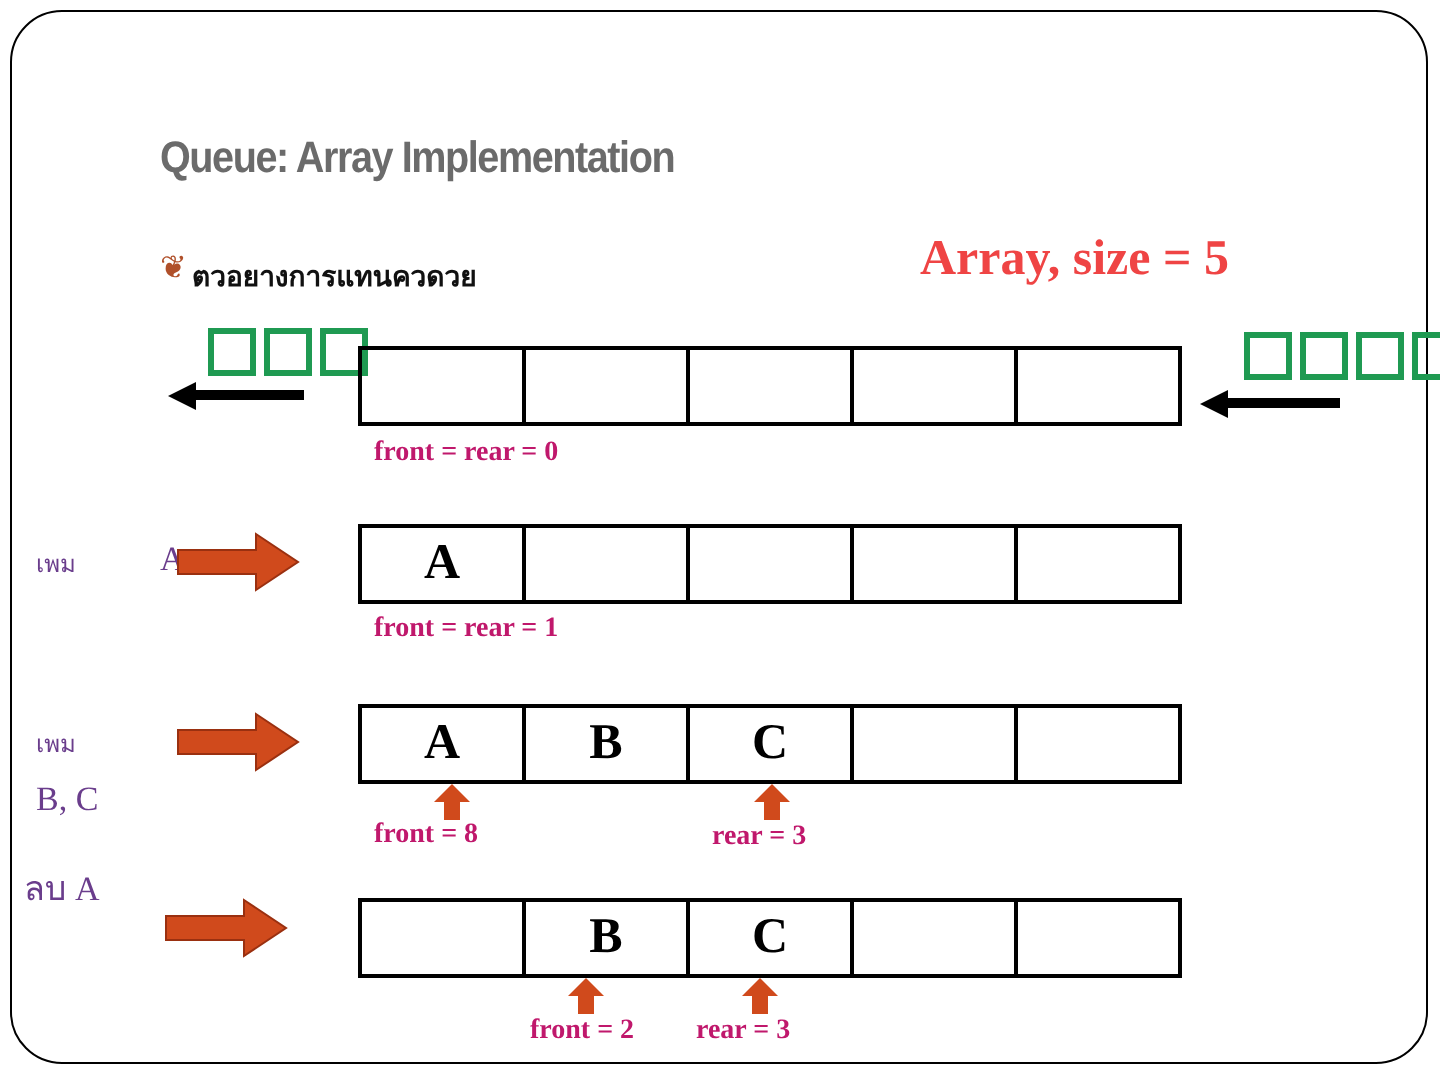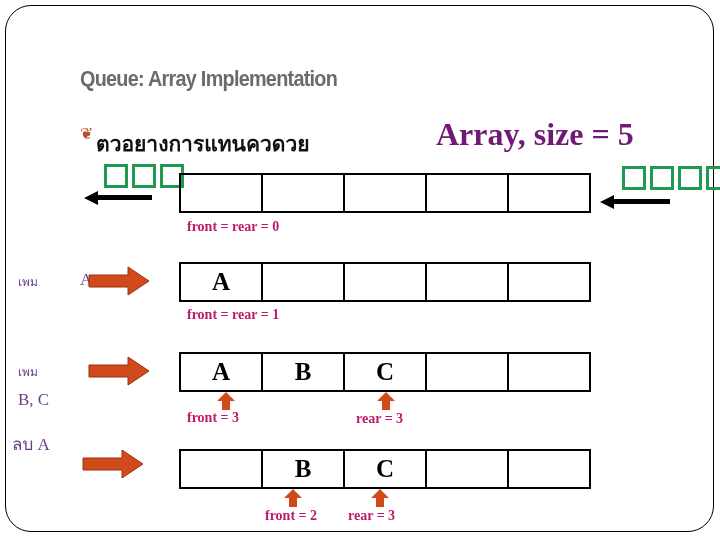--- a/index.html
+++ b/index.html
@@ -1,21 +1,21 @@
 <!DOCTYPE html>
 <html><head>
 <meta charset="utf-8">
 <style>
   html, body { margin: 0; padding: 0; background: #ffffff; }
   body { width: 720px; height: 540px; position: relative; overflow: hidden; font-family: "Liberation Serif", serif; }
   .frame { position: absolute; left: 5px; top: 5px; width: 709px; height: 527px; border: 1.5px solid #000; border-radius: 26px; box-sizing: border-box; }
   .title { position: absolute; left: 80px; top: 66px; font-family: "Liberation Sans", sans-serif; font-size: 22px; color: #6b6b6b; letter-spacing: -0.8px; transform: scaleX(0.9); transform-origin: left center; font-weight: bold; }
   .bullet { position: absolute; left: 80px; top: 124px; font-size: 16px; color: #b0502a; font-family: "DejaVu Sans", sans-serif; }
-  .thai-line { position: absolute; left: 96px; top: 127px; font-family: "DejaVu Sans", sans-serif; font-size: 21px; color: #111; font-weight: bold; }
-  .array-size { position: absolute; left: 436px; top: 116px; font-family: "Liberation Serif", serif; font-size: 32px; font-weight: bold; color: #701a75; }
+  .thai-line { position: absolute; left: 96px; top: 127px; font-family: "DejaVu Sans", sans-serif; font-size: 14px; color: #111; font-weight: bold; }
+  .array-size { position: absolute; left: 460px; top: 116px; font-family: "Liberation Serif", serif; font-size: 25px; font-weight: bold; color: #ef4444; }
   .glyph-box { position: absolute; font-family: "DejaVu Sans", sans-serif; color: #1f9a52; font-size: 28px; letter-spacing: 1px; line-height: 1; }
   .glyph-left { left: 104px; top: 164px; }
   .glyph-right { left: 622px; top: 166px; white-space: nowrap; }
   .sq { display: inline-block; width: 18px; height: 18px; border: 3px solid #1f9a52; margin-right: 4px; vertical-align: top; }
   .black-arrow { position: absolute; }
   .arr { position: absolute; left: 179px; width: 412px; height: 40px; display: flex; border: 2px solid #000; box-sizing: border-box; }
   .cell { flex: 1; border-right: 2px solid #000; display: flex; align-items: center; justify-content: center; font-size: 25px; font-weight: bold; font-family: "Liberation Serif", serif; color: #000; }
   .cell:last-child { border-right: none; }
   .lbl { position: absolute; font-family: "Liberation Serif", serif; font-weight: bold; font-size: 14px; color: #c0186c; white-space: nowrap; }
   .side { position: absolute; font-family: "Liberation Serif", serif; font-size: 17px; color: #6a3d8c; }
@@ -84,21 +84,21 @@
   <div class="cell">C</div>
   <div class="cell"></div>
   <div class="cell"></div>
 </div>
 <svg class="up-arrow" style="left:217px;top:392px" viewBox="0 0 18 18">
   <polygon points="9,0 18,9 13,9 13,18 5,18 5,9 0,9" fill="#d04a1c"></polygon>
 </svg>
 <svg class="up-arrow" style="left:377px;top:392px" viewBox="0 0 18 18">
   <polygon points="9,0 18,9 13,9 13,18 5,18 5,9 0,9" fill="#d04a1c"></polygon>
 </svg>
-<div class="lbl" style="left:187px;top:410px">front = 3</div>
+<div class="lbl" style="left:187px;top:410px">front = 8</div>
 <div class="lbl" style="left:356px;top:411px">rear = 3</div>
 
 <div class="side" style="left:12px;top:430px">ลบ A</div>
 <svg class="orange-arrow" style="left:82px;top:449px" viewBox="0 0 62 30">
   <polygon points="1,9 40,9 40,1 61,15 40,29 40,21 1,21" fill="#d04a1c" stroke="#9a3010" stroke-width="1"></polygon>
 </svg>
 <div class="arr" style="top:449px">
   <div class="cell"></div>
   <div class="cell">B</div>
   <div class="cell">C</div>

